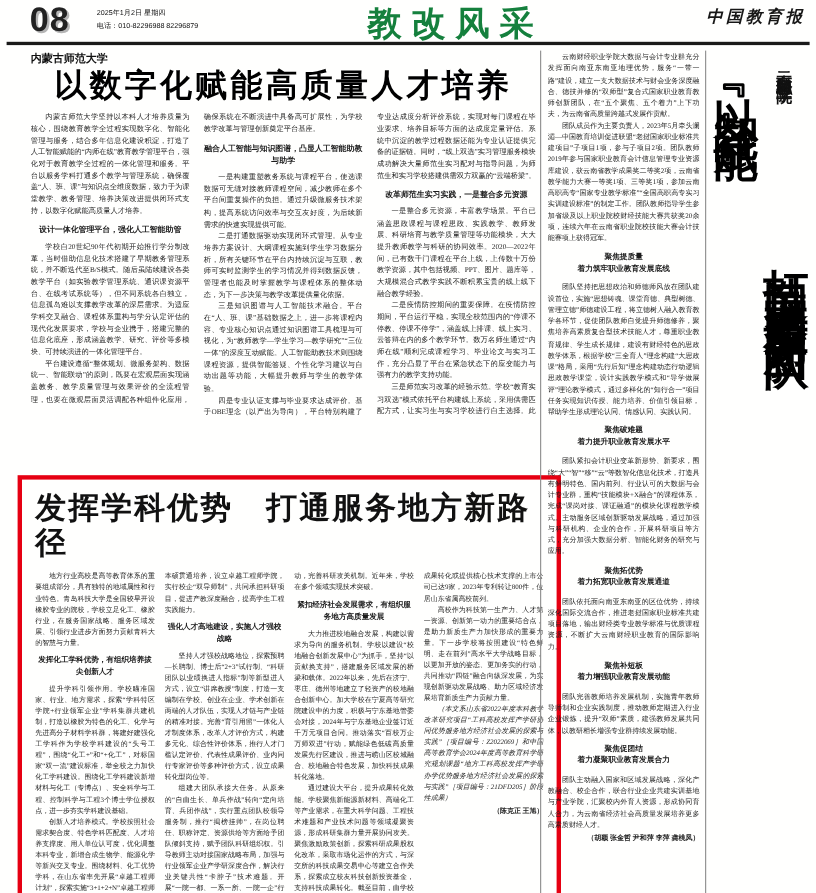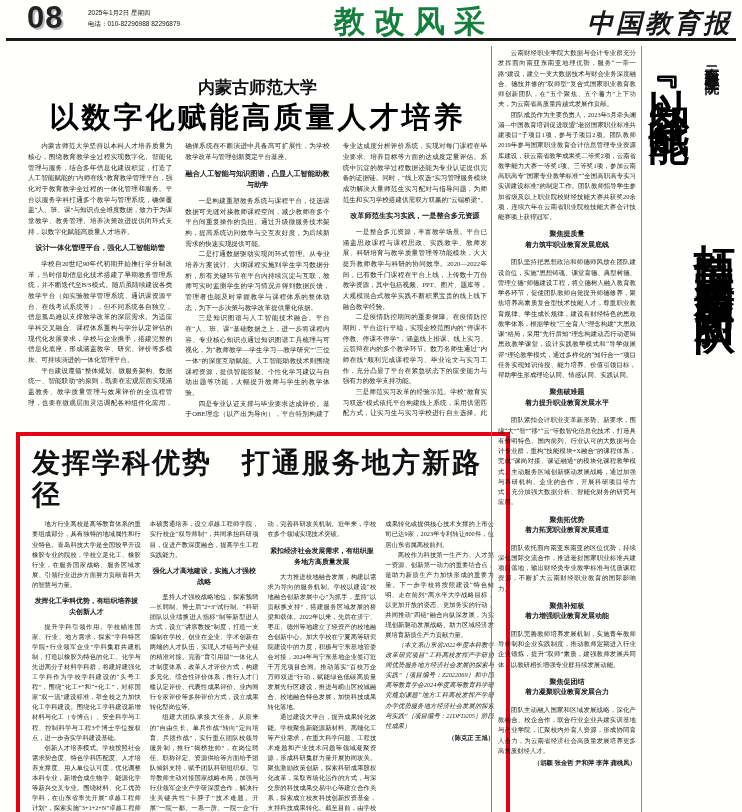--- a/index.html
+++ b/index.html
@@ -8,33 +8,33 @@
   
   .header{position:absolute;left:0;top:0;width:742px;height:38px;}
   .pagenum{position:absolute;left:27px;top:2px;font-size:31px;font-weight:bold;
            font-family:"Liberation Sans",sans-serif;color:#222;letter-spacing:1px;
            text-shadow:2px 2px 0 #b5b5b5;line-height:1;}
   .dateblock{position:absolute;left:88px;top:7px;font-size:6.5px;line-height:1.7;
              font-family:"Liberation Sans",sans-serif;color:#111;}
   .section-title{position:absolute;left:0;width:742px;top:1px;text-align:center;
                  font-size:31px;font-weight:900;font-family:"Liberation Sans",sans-serif;
                  letter-spacing:9px;color:#15803d;margin-left:43px;}
-  .masthead{position:absolute;right:10px;top:6px;font-size:26px;font-weight:bold;
+  .masthead{position:absolute;right:10px;top:6px;font-size:15px;font-weight:bold;
             font-style:italic;font-family:"DejaVu Serif",serif;color:#171717;letter-spacing:3px;}
   .toprule{position:absolute;left:6px;top:38px;width:730px;height:3px;background:#1a1a1a;}
   
   .p{margin:0;text-indent:2em;text-align:justify;}
   .sub{margin:5px 0 5px 0;text-indent:0;text-align:center;font-weight:bold;
        font-family:"Liberation Sans",sans-serif;white-space:pre-line;}
   .note{margin:0;text-indent:2em;text-align:justify;font-style:italic;}
   .byline{margin:2px 0 0 0;text-indent:0;text-align:right;font-weight:bold;}
   
   .a1{position:absolute;left:28px;top:46px;width:459px;}
-  .kicker{text-align:center;font-size:17px;font-weight:bold;
-          font-family:"Liberation Sans",sans-serif;color:#111;margin-top:30px;}
+  .kicker{font-size:10px;font-weight:bold;
+          font-family:"Liberation Sans",sans-serif;color:#111;}
   .a1 .headline{text-align:center;font-size:29px;font-weight:bold;letter-spacing:3px;
                 color:#000;margin-top:2px;line-height:1.15;}
   .a1-body{margin-top:7px;height:287px;overflow:hidden;column-count:3;column-gap:13px;
            column-fill:auto;font-size:6.6px;line-height:1.62;}
   .a1-body .sub{font-size:7.2px;}
   
   .a2{position:absolute;left:16px;top:432px;width:462px;height:372px;
       border:4px solid #e60012;background:#fffffe;padding:8px 12px 0 12px;}
   .a2 .headline{font-size:28px;font-weight:bold;letter-spacing:2px;
                 color:#111;margin-top:3px;line-height:1.15;}

